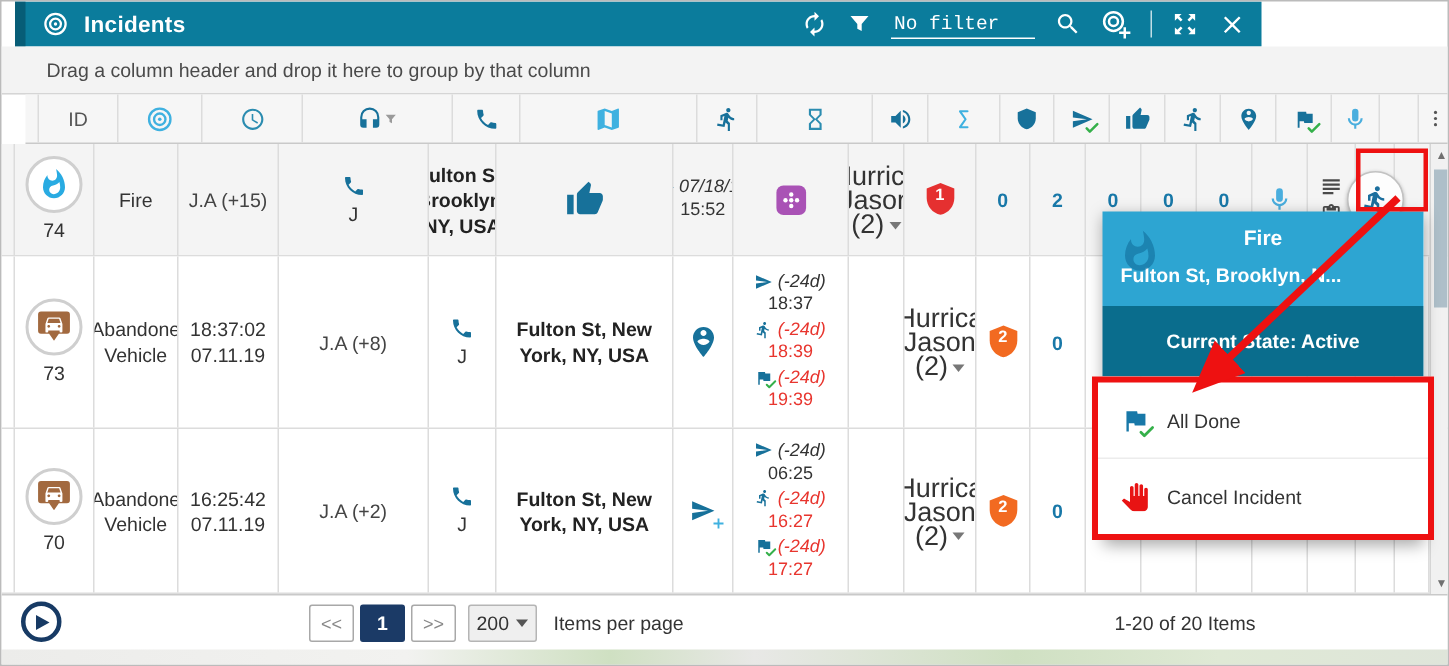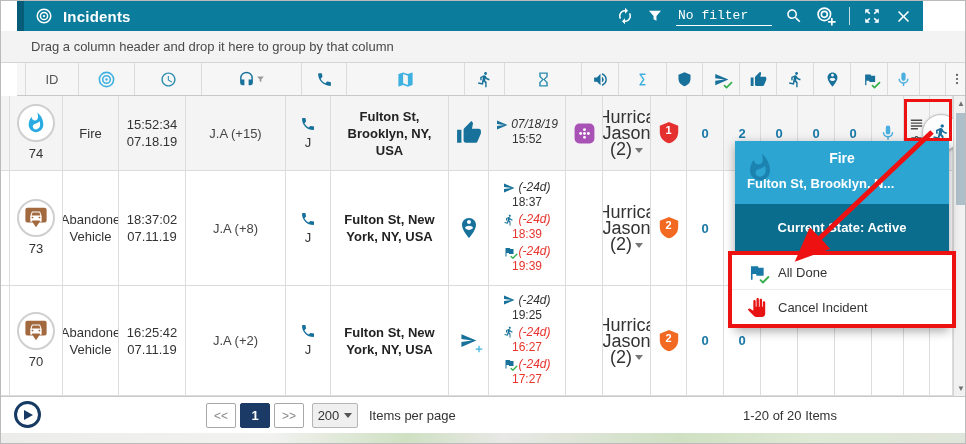--- a/index.html
+++ b/index.html
@@ -1,20 +1,20 @@
 <!DOCTYPE html>
 <html><head>
 <meta charset="utf-8">
 <style>
   html,body{margin:0;padding:0;background:#fff;}
   .app{position:relative;width:966px;height:444px;font-family:"Liberation Sans",sans-serif;
        overflow:hidden;background:#fff;border:1px solid #bbb;box-sizing:border-box;}
   svg{display:block;}
   
-  .titlebar{position:absolute;left:16px;top:0;width:906px;height:30px;background:#0b7c9c;color:#fff;}
+  .titlebar{position:absolute;left:9px;top:0;width:831px;height:30px;background:#0b7c9c;color:#fff;}
   .titlebar::before{content:"";position:absolute;left:0;top:0;width:7px;height:30px;background:#075d77;}
   .tb-left{position:absolute;left:18px;top:0;height:30px;display:flex;align-items:center;gap:10px;}
   .tb-title{font-size:15px;font-weight:bold;letter-spacing:.2px;}
   .tb-right{position:absolute;right:10px;top:0;height:30px;display:flex;align-items:center;gap:13px;}
   .tb-ic{width:18px;height:18px;color:#fff;cursor:pointer;}
   .tb-divider{width:1px;height:18px;background:rgba(255,255,255,.75);}
   .filter-input{width:92px;height:18px;background:transparent;border:none;border-bottom:1px solid #fff;
        color:#fff;font-size:13px;font-family:Liberation Mono, monospace;padding:0 2px;outline:none;}
   
   .groupbar{position:absolute;left:0;top:30px;width:966px;height:32px;background:#f3f3f3;
@@ -98,21 +98,21 @@
       background:linear-gradient(90deg,#ececea 0%,#f2f2f0 28%,#cfe0c2 42%,#e8e8e6 52%,#cfe0c2 70%,#dfe9d5 84%,#dfe5da 100%);}
   
   .popup{position:absolute;left:734px;top:140px;width:214px;z-index:5;box-shadow:0 3px 10px rgba(0,0,0,.35);}
   .pop-head{position:relative;height:63px;background:#2da5d2;color:#fff;}
   .pop-flame{position:absolute;left:10px;top:12px;width:30px;height:30px;color:#1472a0;opacity:.65;}
   .pop-title{padding-top:9px;text-align:center;font-size:14px;font-weight:bold;}
   .pop-addr{padding:10px 10px 0 12px;font-size:13px;font-weight:bold;white-space:nowrap;overflow:hidden;}
   .pop-state{height:47px;background:#0a6d8d;color:#fff;font-size:13px;font-weight:bold;
       display:flex;align-items:center;justify-content:center;}
   .pop-menu{margin:0 -7px;background:#fff;border:4px solid #ee1111;}
-  .pop-item{height:34px;display:flex;align-items:center;gap:10px;padding:0 12px;font-size:13px;color:#333;cursor:pointer;}
+  .pop-item{height:34px;display:flex;align-items:center;gap:10px;padding:8px 12px;font-size:13px;color:#333;cursor:pointer;}
   .pop-item + .pop-item{border-top:1px solid #ececec;}
   .mi-ic{width:24px;display:flex;align-items:center;justify-content:center;flex:none;}
   .flagdone{position:relative;width:19px;height:19px;color:#1878a8;}
   .lockwrap{width:21px;height:21px;border-radius:50%;background:#2eac66;display:flex;align-items:center;justify-content:center;}
   .lock13{width:13px;height:13px;color:#fff;}
   .hand19{width:19px;height:19px;color:#e81313;}
   
   .annot-btn{position:absolute;left:903px;top:98px;width:48px;height:42px;border:3px solid #ee1111;box-sizing:border-box;z-index:6;pointer-events:none;}
   .annot-arrow{position:absolute;left:0;top:0;width:966px;height:444px;z-index:6;pointer-events:none;}
 </style>
@@ -380,24 +380,20 @@
       <div class="c"></div>
       <div class="c idcell">
         <span class="circle-badge">
             <svg class="flame22">
               <use href="#i-flame"></use>
             </svg>
           </span>
         <span class="txt">74</span>
       </div>
       <div class="c txt">Fire</div>
-      <div class="c txt">
-        <span>15:52:34</span>
-        <span>07.18.19</span>
-      </div>
       <div class="c txt muted">J.A (+15)</div>
       <div class="c phonecell">
         <svg class="ph-ic">
             <use href="#i-phone"></use>
           </svg>
         <span class="txt">J</span>
       </div>
       <div class="c txt bold">Fulton St, Brooklyn, NY, USA</div>
       <div class="c">
           <svg class="big-thumb">
@@ -569,21 +565,21 @@
             </svg>
           </span>
         </div>
       <div class="c sched">
         <div class="sch-line">
             <svg class="sch-ic">
               <use href="#i-send"></use>
             </svg>
             <span>(-24d)</span>
           </div>
-        <div class="sch-t">19:25</div>
+        <div class="sch-t">06:25</div>
         <div class="sch-line red">
             <svg class="sch-ic">
               <use href="#i-run"></use>
             </svg>
             <span>(-24d)</span>
           </div>
         <div class="sch-t red">16:27</div>
         <div class="sch-line red">
             <span class="combo">
               <svg class="sch-ic">

